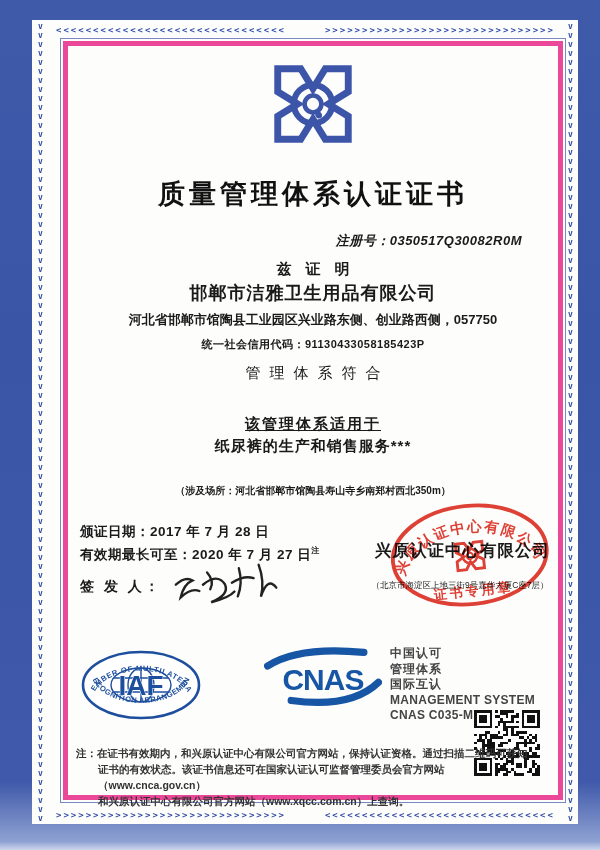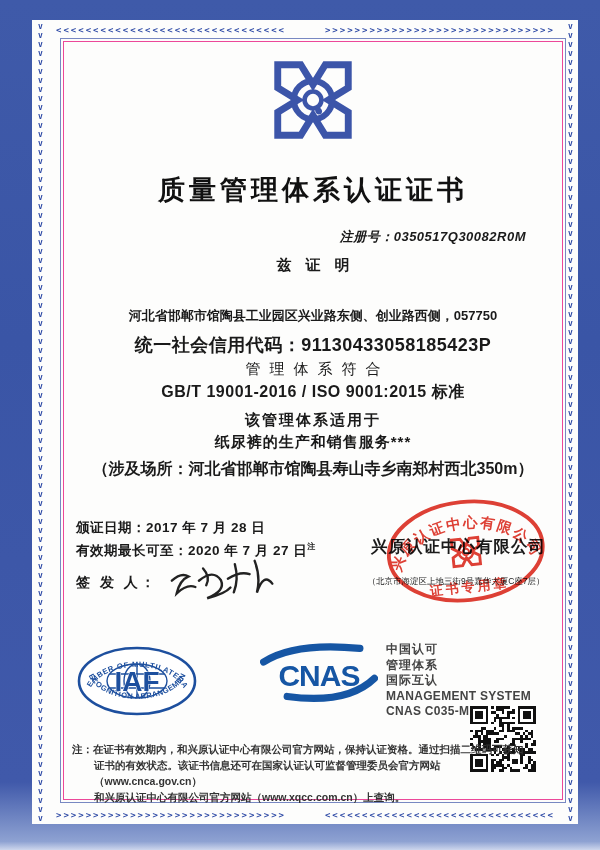--- a/index.html
+++ b/index.html
@@ -16,36 +16,36 @@
     letter-spacing:2px;white-space:nowrap;overflow:hidden;line-height:10px;}
   .chev-top{top:5px;left:24px;right:24px;display:flex;justify-content:space-between;}
   .chev-bottom{bottom:4px;left:24px;right:24px;display:flex;justify-content:space-between;}
   .chev-half{width:46%;overflow:hidden;}
   .chev-side{top:2px;bottom:2px;width:12px;writing-mode:vertical-rl;text-orientation:upright;
     letter-spacing:0;font-size:8px;line-height:12px;overflow:hidden;}
   .chev-left{left:2px;}
   .chev-right{right:2px;}
   .inner-frame{
     position:absolute;left:31px;top:21px;right:15px;bottom:24px;
-    border:1px solid #ec4899;outline:1px solid #7888c2;outline-offset:2px;
+    border:5px solid #ec4899;outline:1px solid #7888c2;outline-offset:2px;
   }
   .content{position:absolute;inset:0;color:#1a1a1a;}
   .abs{position:absolute;}
   .ctr{left:0;right:0;text-align:center;}
   .title{font-size:27px;font-weight:bold;letter-spacing:4px;color:#111;}
   .regno{font-size:13px;font-weight:bold;text-align:right;right:36px;letter-spacing:.5px;}
   .hereby{font-size:15px;font-weight:bold;letter-spacing:14px;text-indent:14px;}
   .company{font-size:18px;font-weight:bold;letter-spacing:1px;}
   .addr{font-size:13px;font-weight:bold;}
-  .credit{font-size:18px;font-weight:bold;letter-spacing:.5px;}
+  .credit{font-size:11px;font-weight:bold;letter-spacing:.5px;}
   .conform{font-size:15px;font-weight:normal;letter-spacing:9px;text-indent:9px;}
   .standard{font-size:16px;font-weight:bold;letter-spacing:.5px;}
   .scopehead{font-size:15px;font-weight:bold;letter-spacing:2px;}
   .scope{font-size:15px;font-weight:bold;letter-spacing:1px;}
-  .sites{font-size:16px;font-weight:bold;}
+  .sites{font-size:10px;font-weight:bold;margin-top:21px;}
   .dateline{font-size:13.5px;font-weight:bold;left:12px;letter-spacing:.5px;}
   .signer{font-size:14px;font-weight:bold;letter-spacing:3px;}
   .sup{font-size:8px;vertical-align:super;}
   .issuer-name{font-size:16.5px;font-weight:bold;letter-spacing:1px;text-align:center;}
   .issuer-addr{font-size:8.5px;color:#222;text-align:center;}
   .cnas-lines{font-size:12px;font-weight:bold;color:#444;line-height:15.5px;letter-spacing:1px;}
   .cnas-lines .latin{letter-spacing:.3px;}
   .note{font-size:10.5px;color:#333;font-weight:bold;line-height:16px;}
   .note .indent{padding-left:22px;}
   .stamp-wrap{mix-blend-mode:multiply;opacity:.92;transform:rotate(-6deg);}
@@ -80,30 +80,30 @@
             <path d="M67 69 q7 3 4 9 q-6 3 -8 -3 q-1 -4 4 -6 Z" fill="#3c55a9"></path>
           </svg>
         </div>
 
         <div class="abs ctr title" style="top:130px;">质量管理体系认证证书</div>
 
         <div class="abs regno" style="top:186px;left:0;font-style:italic;">注册号：0350517Q30082R0M</div>
 
         <div class="abs ctr hereby" style="top:214px;">兹证明</div>
 
+        <div class="abs ctr company" style="top:235px;">邯郸市洁雅卫生用品有限公司</div>
 
         <div class="abs ctr addr" style="top:265px;">河北省邯郸市馆陶县工业园区兴业路东侧、创业路西侧，057750</div>
 
         <div class="abs ctr credit" style="top:291px;">统一社会信用代码：91130433058185423P</div>
 
         <div class="abs ctr conform" style="top:318px;">管理体系符合</div>
 
-        <div class="abs ctr standard" style="top:340px;">GB/T 19001-2016 / ISO 9001:2015 标准</div>
-
-        <div class="abs ctr scopehead" style="top:369px;">该管理体系适用于</div>
+
+        <div class="abs ctr scopehead" style="top:369px;text-decoration:underline;">该管理体系适用于</div>
 
         <div class="abs ctr scope" style="top:391px;">纸尿裤的生产和销售服务***</div>
 
         <div class="abs ctr sites" style="top:417px;">（涉及场所：河北省邯郸市馆陶县寿山寺乡南郑村西北350m）</div>
 
         <div class="abs dateline" style="top:477px;">颁证日期：2017 年 7 月 28 日</div>
         <div class="abs dateline" style="top:499px;">
           <span>有效期最长可至：2020 年 7 月 27 日</span><span class="sup">注</span>
         </div>
         <div class="abs signer" style="top:532px;left:12px;">签 发 人：</div>

